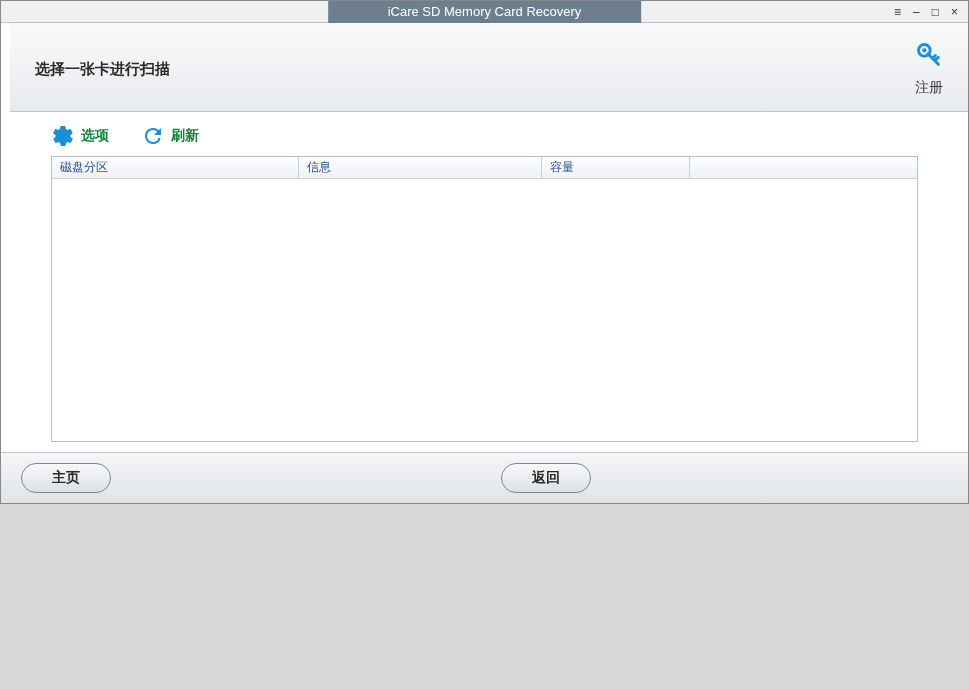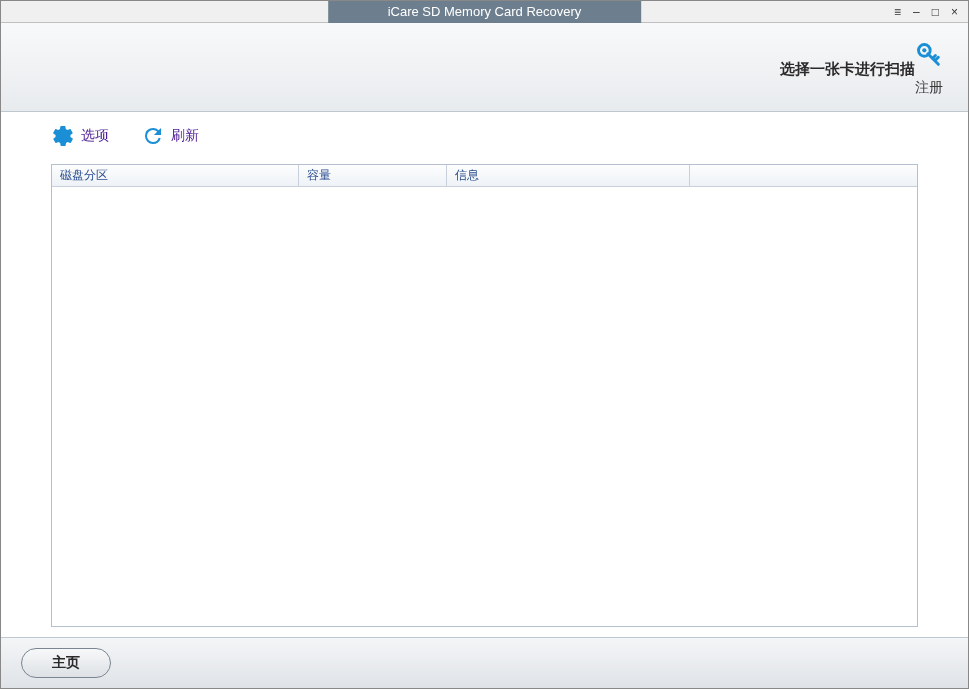--- a/index.html
+++ b/index.html
@@ -5,21 +5,21 @@
     * { box-sizing: border-box; margin: 0; padding: 0; }
     body {
       font-family: "Microsoft YaHei", Arial, sans-serif;
       background: #d8d8d8;
       width: 969px;
       height: 689px;
       overflow: hidden;
     }
     .window {
       width: 969px;
-      height: 689px;
+      height: 504px;
       background: #ffffff;
       border: 1px solid #888;
       display: flex;
       flex-direction: column;
     }
     .titlebar {
       height: 22px;
       background: #f0f0f0;
       display: flex;
       align-items: center;
@@ -52,21 +52,22 @@
       cursor: pointer;
       padding: 0 2px;
       line-height: 1;
     }
     .header {
       background: linear-gradient(#f8f9fa, #e8ebee);
       border-bottom: 1px solid #bfc7cf;
       padding: 18px 25px 14px 25px;
       display: flex;
       align-items: center;
-      justify-content: flex-end;
+      justify-content: space-between;
+      margin-left: 9px;
     }
     .header-left {
       font-size: 15px;
       font-weight: bold;
       color: #2a2a2a;
     }
     .register-group {
       display: flex;
       align-items: center;
       gap: 10px;
@@ -84,26 +85,26 @@
       background: #fff;
     }
     .tool-btn {
       display: flex;
       align-items: center;
       gap: 6px;
       cursor: pointer;
     }
     .tool-label {
       font-size: 14px;
-      font-weight: normal;
-      color: #4c1d95;
+      font-weight: bold;
+      color: #15803d;
     }
     .table-area {
       flex: 1;
-      margin: 8px 50px 10px 50px;
+      margin: 0 50px 10px 50px;
       border: 1px solid #b5c0ce;
       display: flex;
       flex-direction: column;
       background: #fff;
     }
     .table-head {
       display: flex;
       background: linear-gradient(#fdfdfe, #eef2f6);
       border-bottom: 1px solid #c8d1db;
       height: 22px;
@@ -190,26 +191,27 @@
           <path fill="#1a8fd6" d="M17.65,6.35A8,8 0 0,0 4,12a8,8 0 0,0 8,8a8,8 0 0,0 7.7-5.8l-2-.5A6,6 0 0,1 12,18A6,6 0 0,1 6,12A6,6 0 0,1 12,6c1.7,0,3.1.7,4.2,1.8L13,11h7V4L17.65,6.35z"></path>
         </svg>
       </span>
       <span class="tool-label">刷新</span>
     </div>
   </div>
 
   <div class="table-area">
     <div class="table-head">
       <div class="th th1">磁盘分区</div>
+      <div class="th th3">信息</div>
       <div class="th th2">容量</div>
-      <div class="th th3">信息</div>
       <div class="th th4"></div>
     </div>
     <div class="table-body"></div>
   </div>
 
   <div class="footer">
     <button class="footer-btn">主页</button>
     <div class="footer-spacer-left"></div>
+    <button class="footer-btn">返回</button>
     <div class="footer-spacer-right"></div>
   </div>
 
 </div>
 
 </body></html>

